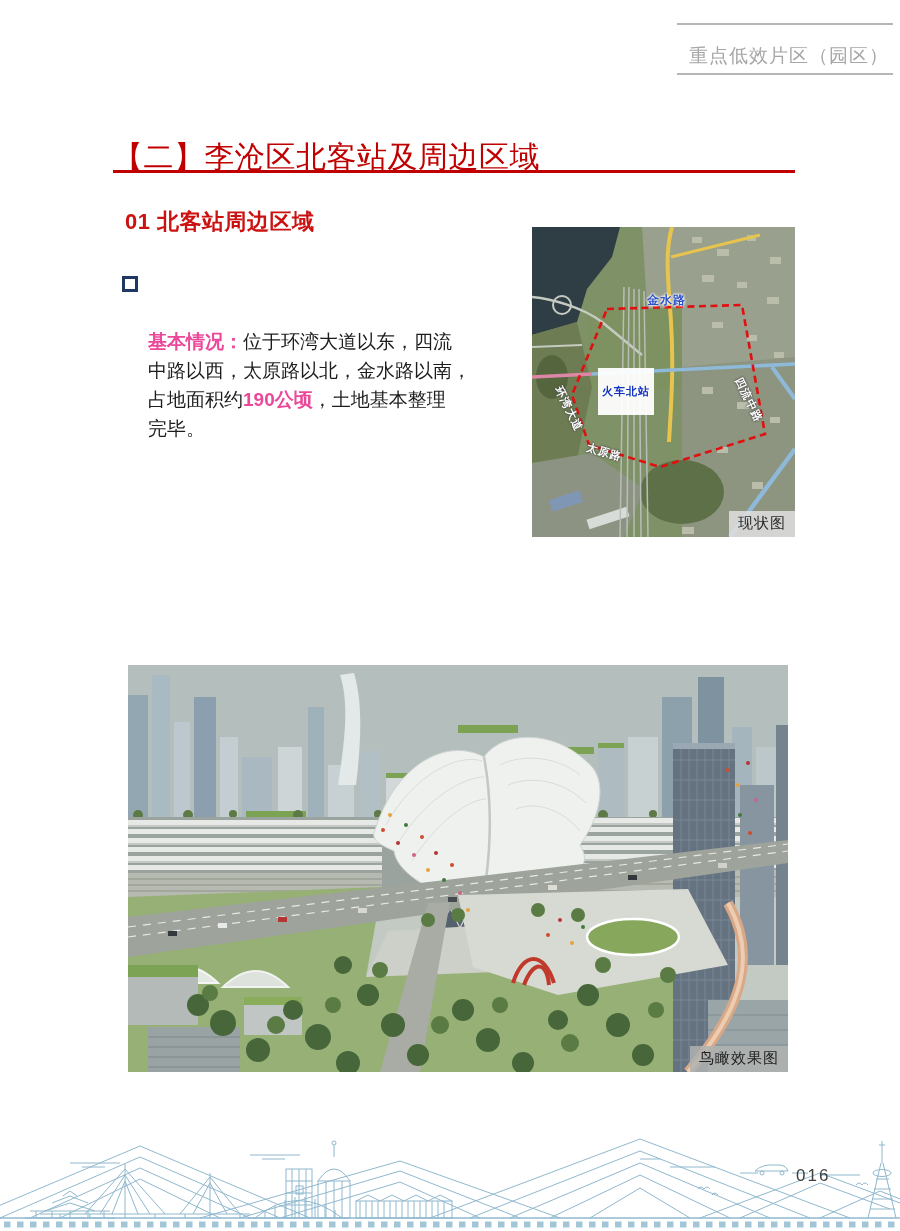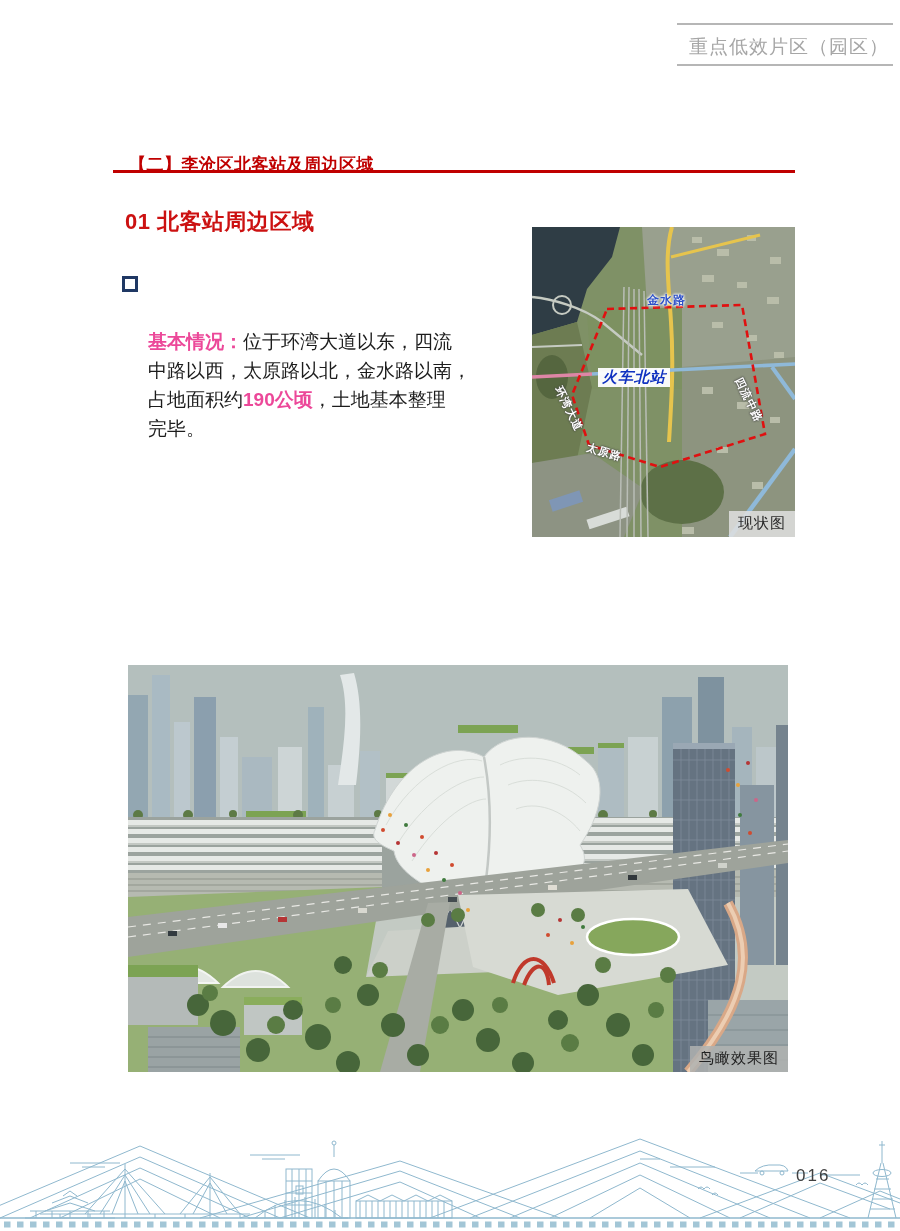--- a/index.html
+++ b/index.html
@@ -2,26 +2,26 @@
 <html><head>
 <meta charset="utf-8">
 <style>
   html,body{margin:0;padding:0;background:#ffffff;}
   .page{position:relative;width:900px;height:1231px;background:#fff;overflow:hidden;
         font-family:"Liberation Sans","DejaVu Sans",sans-serif;}
 
   
   .hdr-box{position:absolute;top:23px;left:677px;width:212px;
            border-top:2px solid #b6b6b6;border-bottom:2px solid #b6b6b6;
-           padding:9px 4px 4px 0;text-align:right;}
+           padding:18px 4px 4px 0;text-align:right;}
   .hdr-box span{color:#a6a6a6;font-size:19px;letter-spacing:1px;}
 
   
-  .section-title{position:absolute;top:137px;left:113px;margin:16px;
-                 font-size:17px;font-weight:bold;color:#c00000;letter-spacing:0.5px;}
+  .section-title{position:absolute;top:137px;left:113px;margin:0;
+                 font-size:30px;font-weight:normal;color:#c00000;letter-spacing:0.5px;}
   .title-rule{position:absolute;top:170px;left:113px;width:682px;height:2.5px;background:#c00000;}
   .subsection-title{position:absolute;top:203px;left:121px;margin:4px;
                     font-size:22px;font-weight:bold;color:#cc1111;letter-spacing:0.5px;}
 
   
   .bullet{position:relative;padding-left:26px;font-size:19px;line-height:29px;
           color:#1c1c1c;white-space:pre-line;}
   .bullet .marker{position:absolute;left:0;top:7px;width:10px;height:10px;
                   border:3.5px solid #1f3864;background:#fff;}
   .blabel,.bhl{color:#ec4899;font-weight:bold;}
@@ -32,21 +32,21 @@
   
   .map-fig{position:absolute;left:532px;top:227px;width:263px;height:310px;overflow:hidden;
            box-shadow:0 0 0 1px rgba(0,0,0,.08) inset;}
   .map-fig svg{display:block;}
   .map-label{position:absolute;font-weight:bold;white-space:nowrap;}
   .lbl-road{color:#ffffff;font-size:11px;letter-spacing:1px;
             text-shadow:0 0 2px #444,0 0 2px #444;}
   .lbl-jinshui{color:#2d50c8;font-size:12px;letter-spacing:1px;
                text-shadow:0 0 2px #fff,0 0 3px #fff,0 0 3px #fff;}
   .lbl-station{left:66px;top:141px;background:rgba(255,255,255,.95);color:#1032c0;
-               font-size:15px;padding:0 4px;letter-spacing:1px;font-style:italic;}
+               font-size:11px;padding:16px 4px;letter-spacing:1px;}
   .fig-caption{position:absolute;right:0;bottom:0;background:rgba(222,222,222,.88);
                color:#2b2b2b;font-size:15px;padding:3px 9px 4px;letter-spacing:1px;}
   .render-fig{position:absolute;left:128px;top:665px;width:660px;height:407px;overflow:hidden;}
   .render-fig svg{display:block;}
   .render-fig .fig-caption{background:rgba(175,178,176,.85);color:#222;}
 
   
   .footer-art{position:absolute;left:0;bottom:0;width:900px;height:100px;}
   .page-num{position:absolute;left:796px;top:1166px;color:#404040;
             font-size:17px;letter-spacing:2px;}

